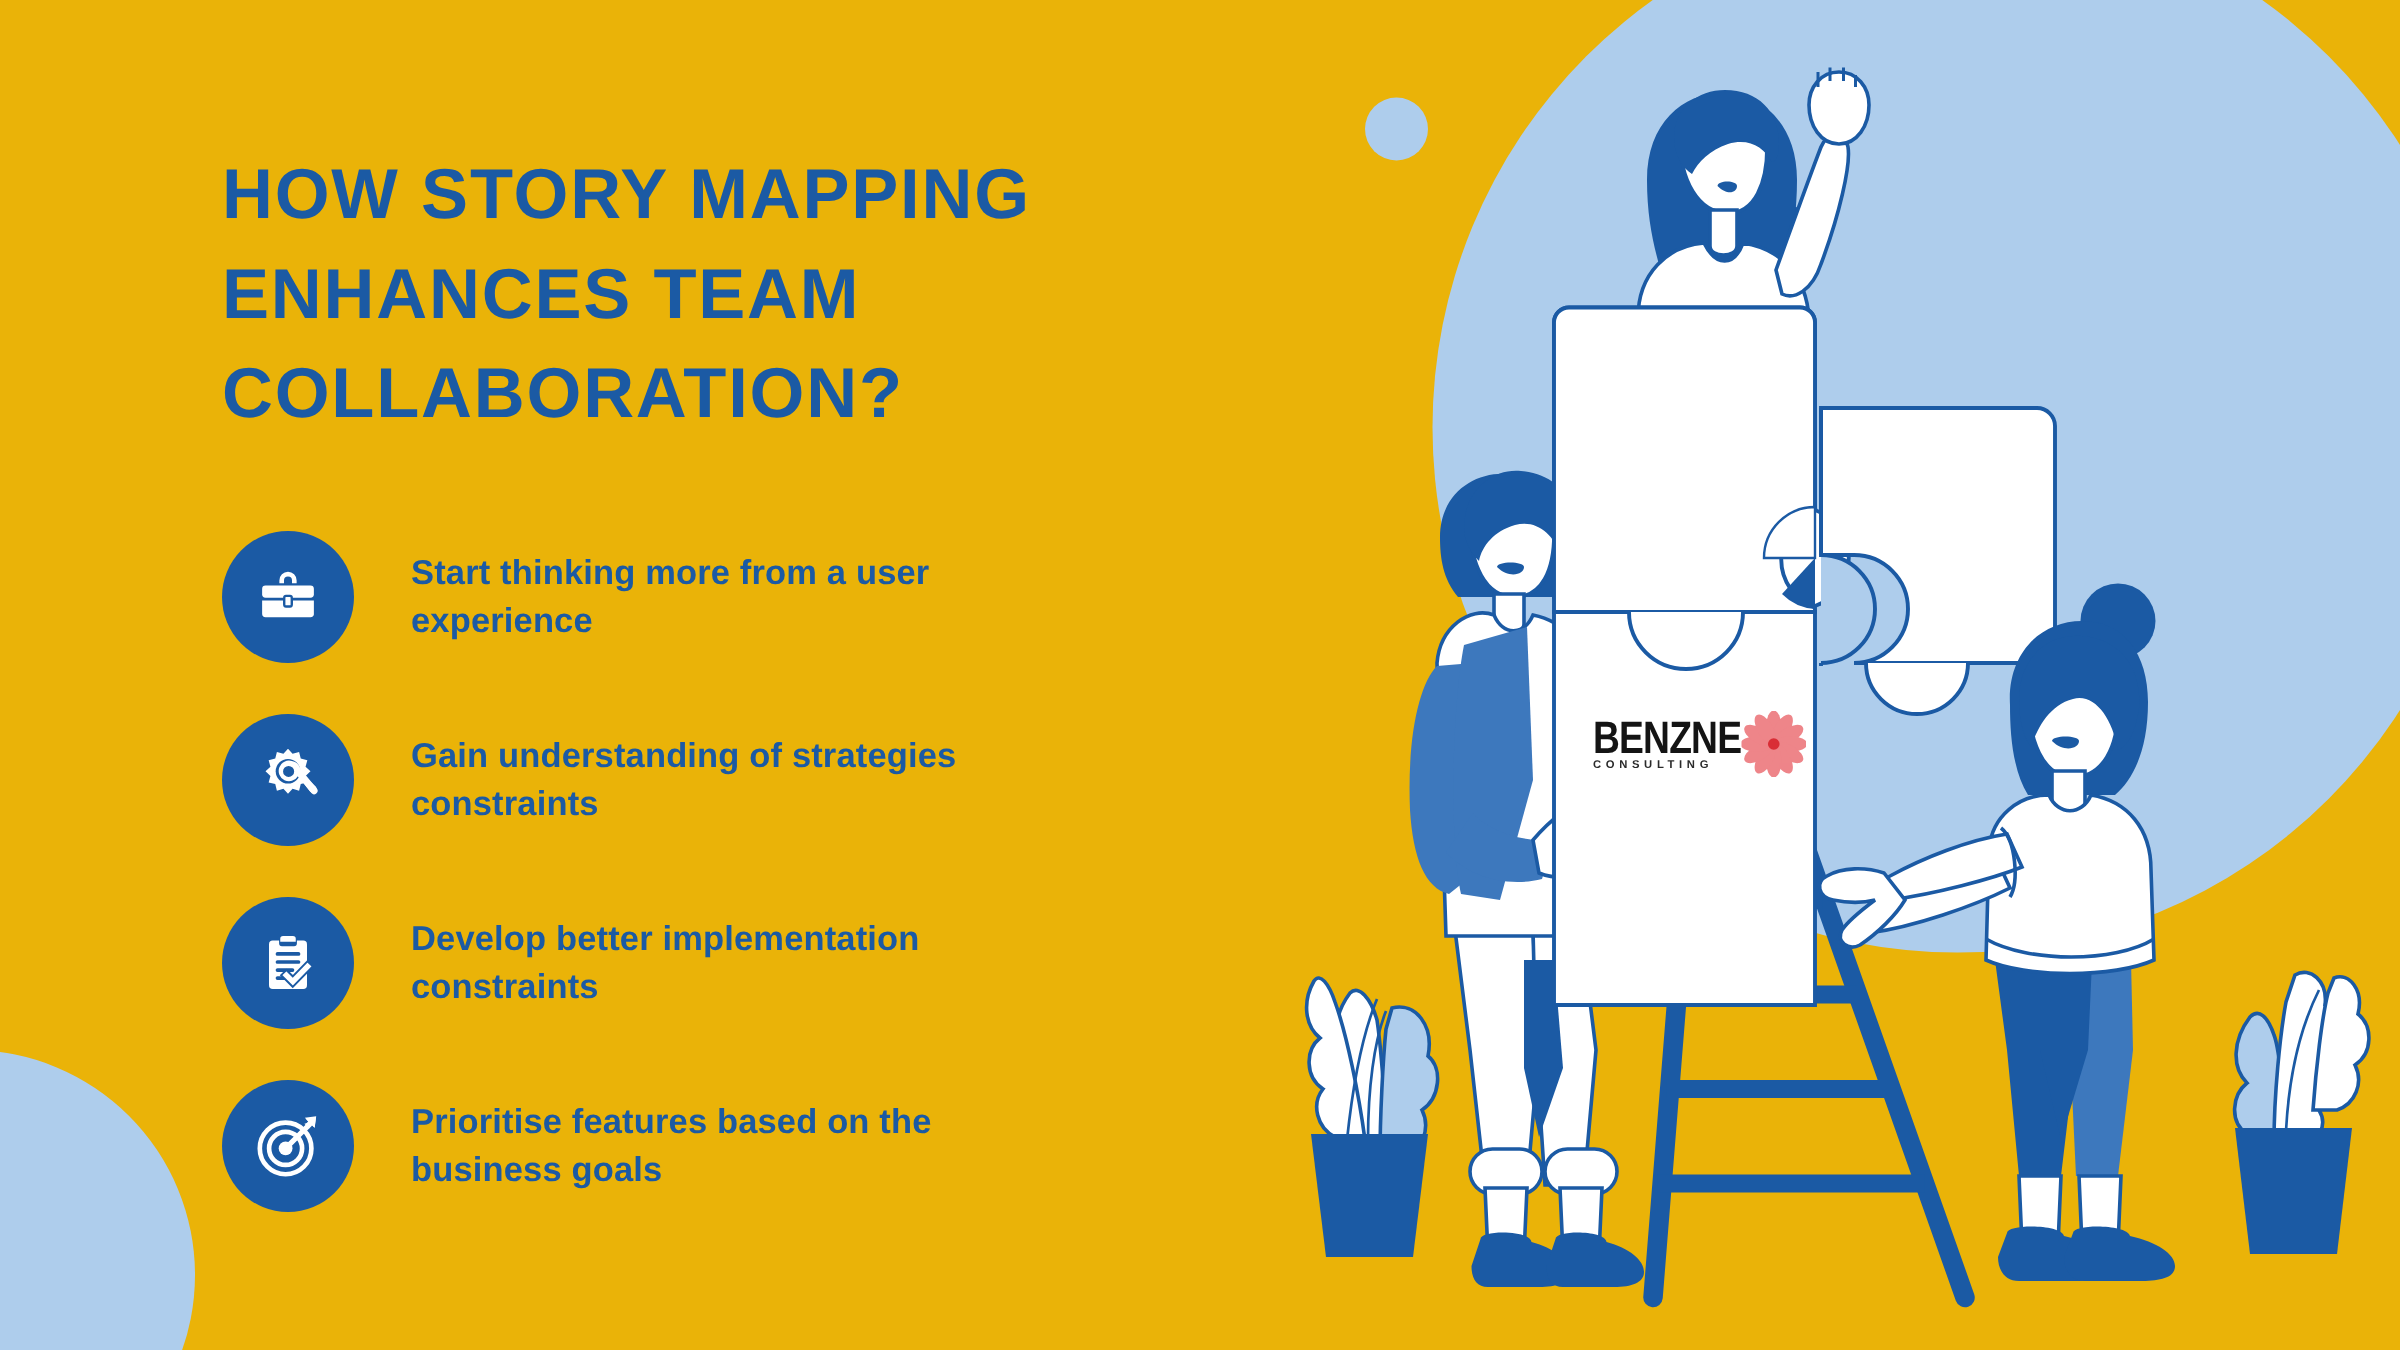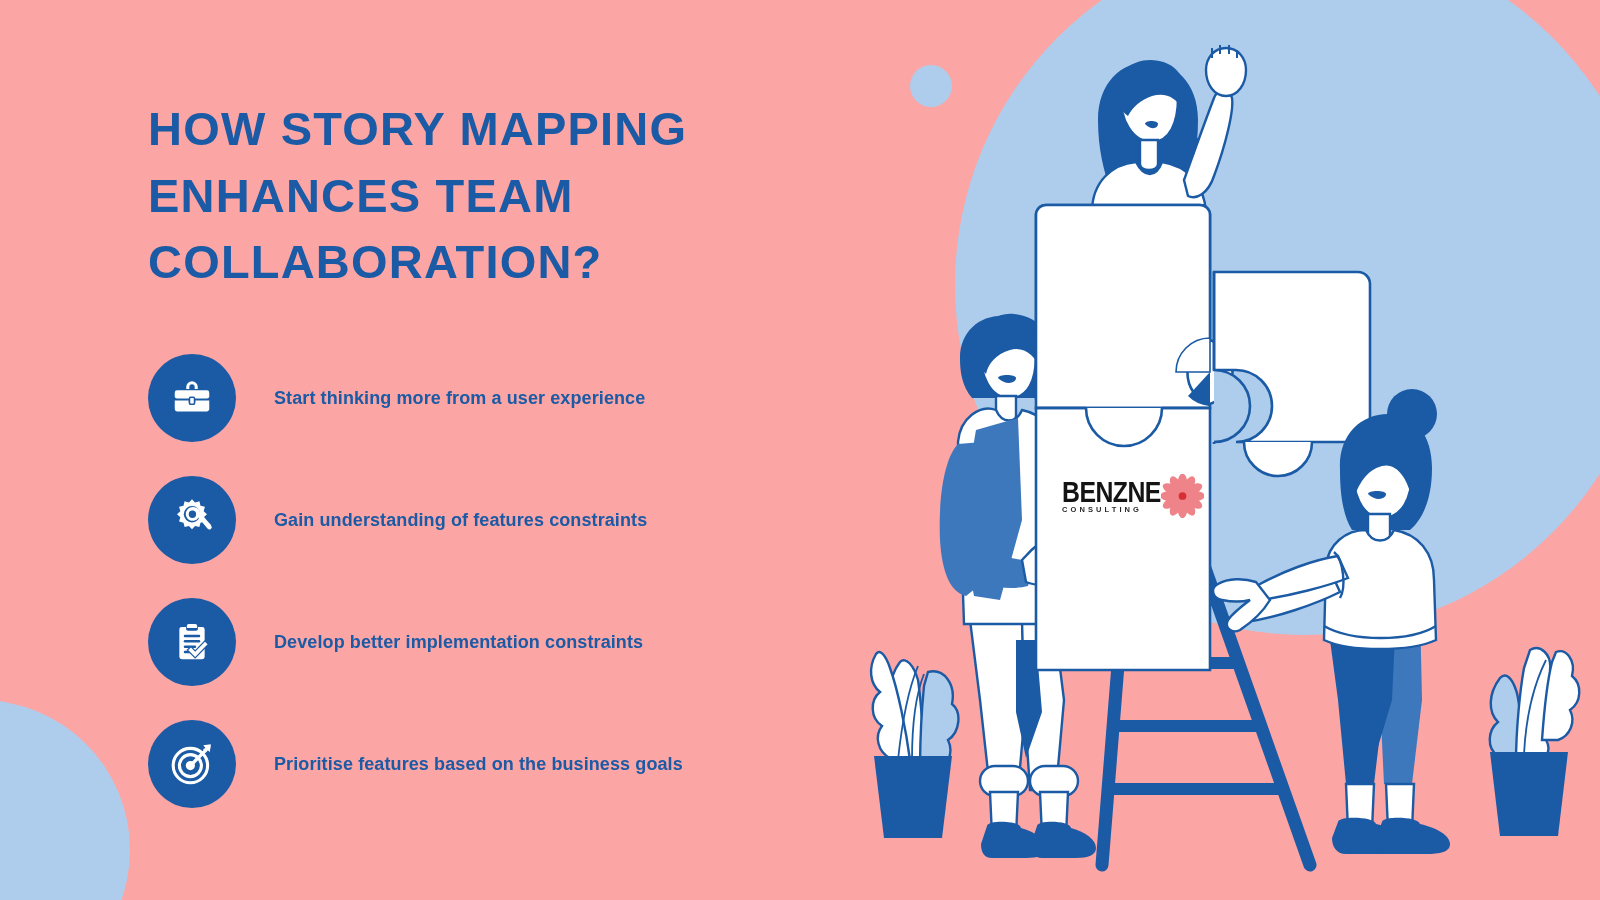--- a/index.html
+++ b/index.html
@@ -5,21 +5,21 @@
   * { margin:0; padding:0; box-sizing:border-box; }
   html, body {
     width:1600px; height:900px;
     background:#ffffff;
     font-family:"Liberation Sans", sans-serif;
     overflow:hidden;
   }
   #canvas {
     position:relative;
     width:1600px; height:900px;
-    background:#fca5a5;
+    background:#eab308;
     overflow:hidden;
   }
 
   
   .bg-blob {
     position:absolute;
     background:#aecdec;
     border-radius:50%;
   }
   #blob-main {
@@ -66,21 +66,21 @@
     width:88px; height:88px;
     border-radius:50%;
     background:#1b5aa4;
     display:flex;
     align-items:center;
     justify-content:center;
   }
   .benefit-icon svg { display:block; }
   .benefit-label {
     margin-left:38px;
-    font-size:18px;
+    font-size:23px;
     font-weight:bold;
     line-height:1.38;
     color:#1b5aa4;
     max-width:420px;
     letter-spacing:0.1px;
   }
 
   
   #illustration {
     position:absolute;
@@ -147,21 +147,21 @@
 
     <div class="benefit-row">
       <div class="benefit-icon">
         <svg width="48" height="48" viewBox="0 0 48 48" aria-hidden="true">
           <path d="M24 3.2l3.05 3.3 4.35-1.2 1.1 4.4 4.4 1.1-1.2 4.35 3.3 3.05-3.3 3.05 1.2 4.35-4.4 1.1-1.1 4.4-4.35-1.2L24 33.2l-3.05-3.3-4.35 1.2-1.1-4.4-4.4-1.1 1.2-4.35-3.3-3.05 3.3-3.05-1.2-4.35 4.4-1.1 1.1-4.4 4.35 1.2z" fill="#ffffff"></path>
           <circle cx="24" cy="18.2" r="8.2" fill="#1b5aa4"></circle>
           <path d="M26.6 11.3a6.9 6.9 0 1 0 4.0 10.2l8.1 10.1a2.5 2.5 0 0 0 3.9-3.1L32.4 18.9a6.9 6.9 0 0 0-5.8-7.6zm-2.2 3.3a3.7 3.7 0 1 1-3.7 3.7 3.7 3.7 0 0 1 3.7-3.7z" fill="#ffffff"></path>
           <path d="M29.0 19.4l10.6 13.2a2.3 2.3 0 0 0 3.6-2.9L32.4 16.6z" fill="#ffffff"></path>
         </svg>
       </div>
-      <div class="benefit-label">Gain understanding of features constraints</div>
+      <div class="benefit-label">Gain understanding of strategies constraints</div>
     </div>
 
     <div class="benefit-row">
       <div class="benefit-icon">
         <svg width="46" height="46" viewBox="0 0 48 48" aria-hidden="true">
           <path d="M20.6 5.2h6.8a2 2 0 0 1 2 2v2.1h-10.8V7.2a2 2 0 0 1 2-2z" fill="#ffffff"></path>
           <path d="M13.4 8.4h4.4v1.9a2 2 0 0 0 2 2h8.4a2 2 0 0 0 2-2V8.4h4.4a2.6 2.6 0 0 1 2.6 2.6v28.4a2.6 2.6 0 0 1-2.6 2.6H13.4a2.6 2.6 0 0 1-2.6-2.6V11a2.6 2.6 0 0 1 2.6-2.6z" fill="#ffffff"></path>
           <g fill="#1b5aa4">
             <rect x="15.4" y="16.4" width="17.2" height="2.6" rx="1.3"></rect>
             <rect x="15.4" y="22.0" width="17.2" height="2.6" rx="1.3"></rect>

